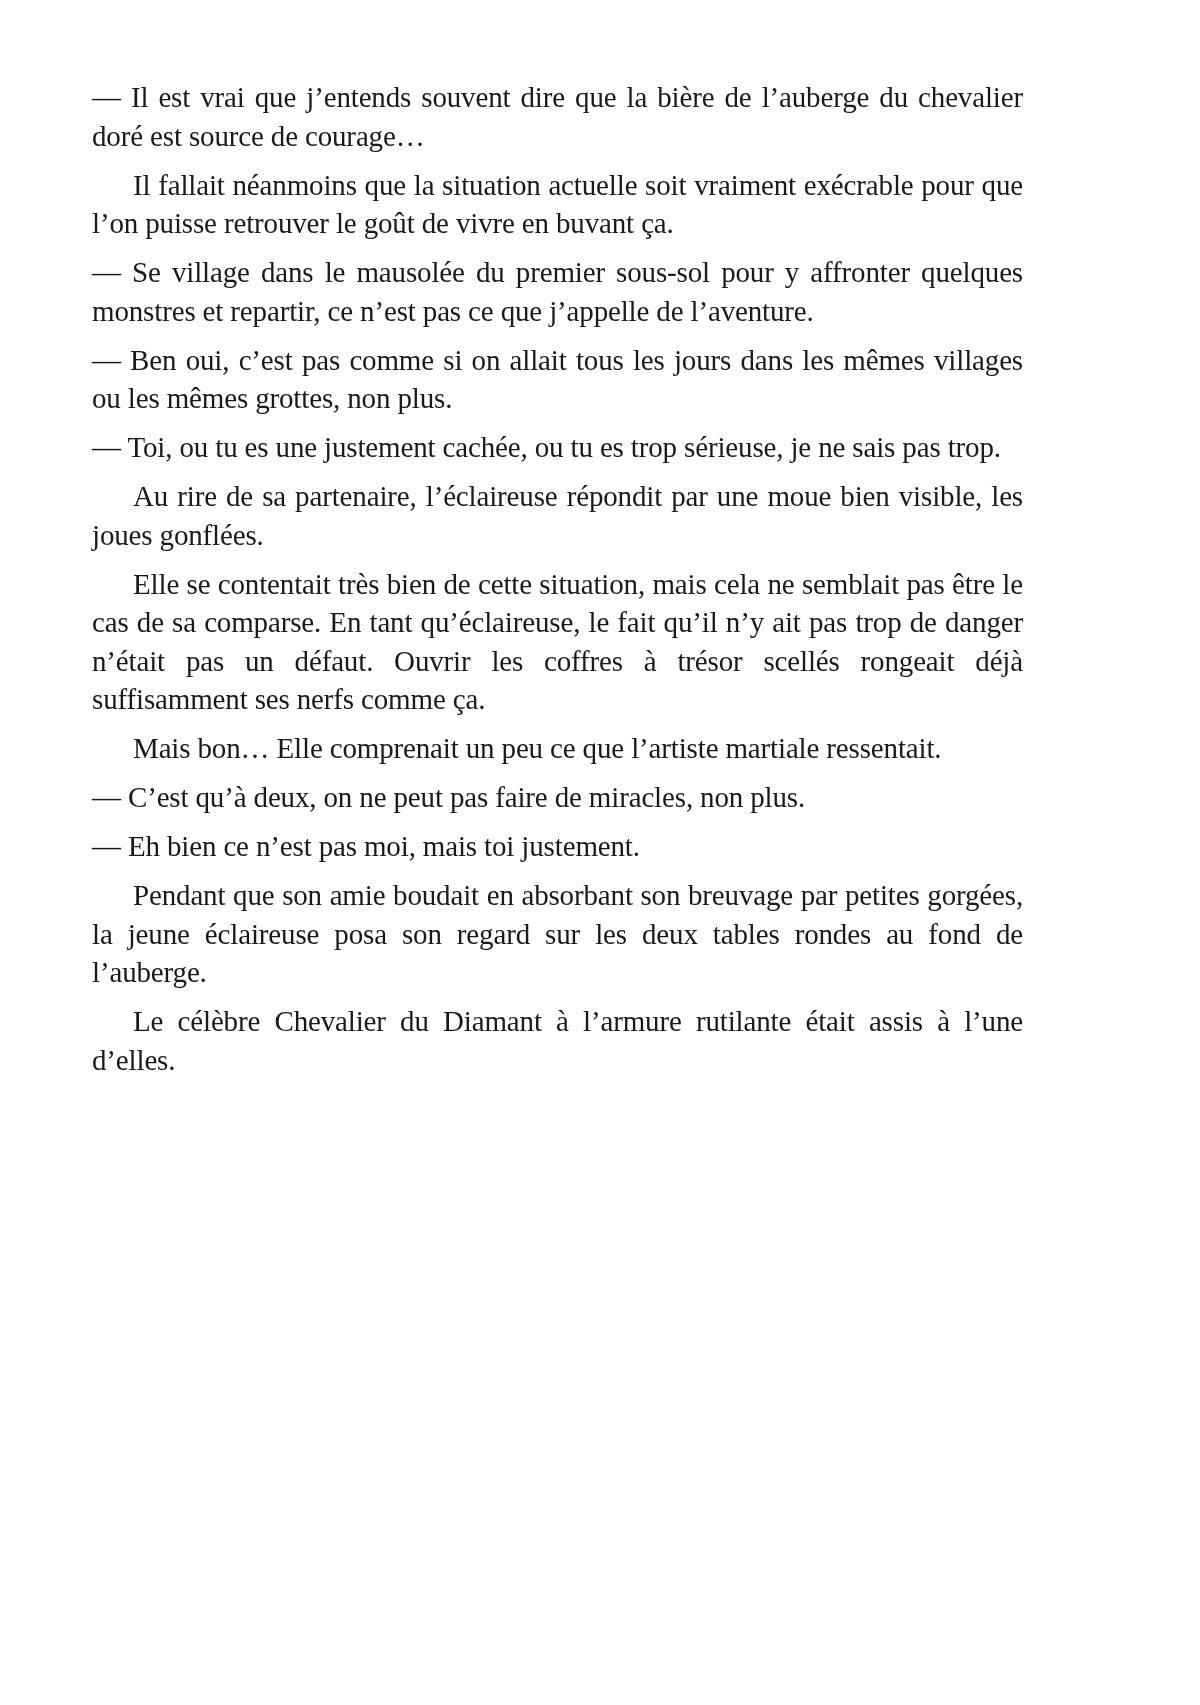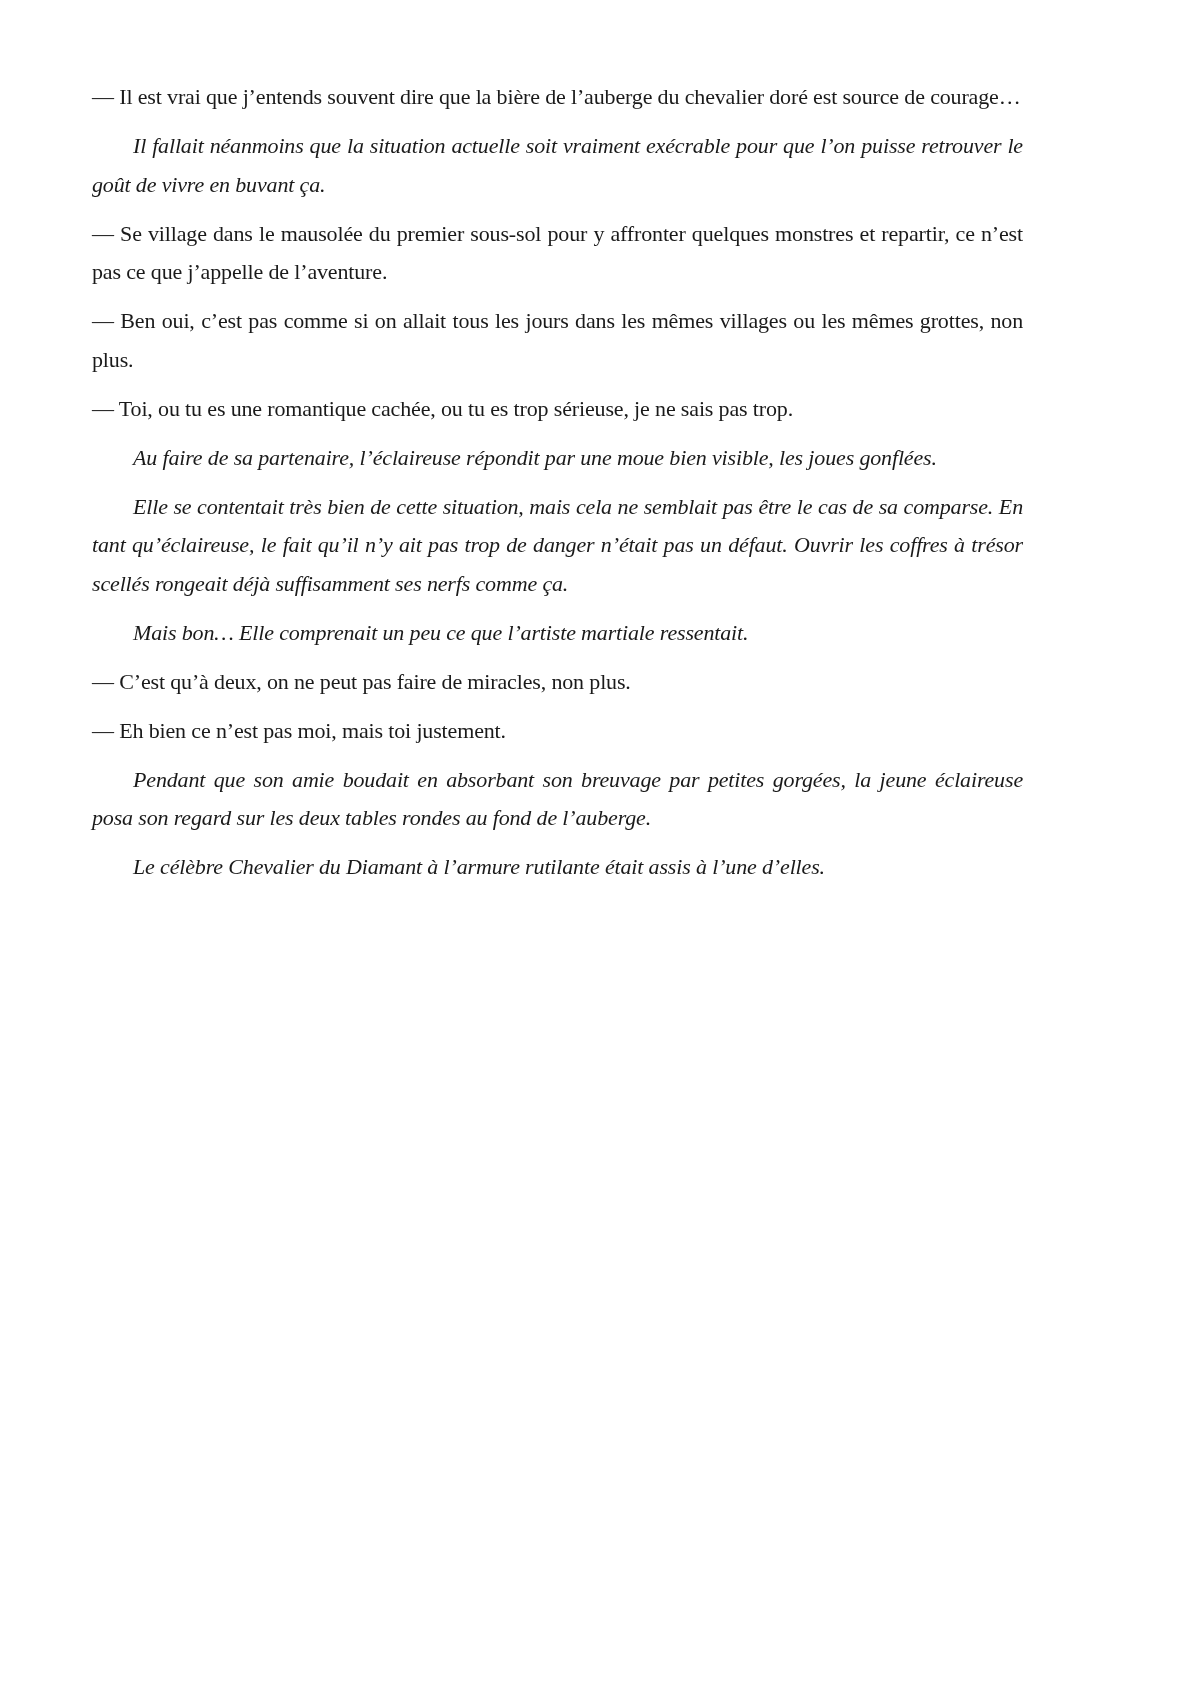--- a/index.html
+++ b/index.html
@@ -12,47 +12,46 @@
       height: 1705px;
       position: relative;
       overflow: hidden;
     }
     .page {
       position: absolute;
       left: 92px;
       top: 78px;
       width: 931px;
       font-family: "Liberation Serif", "DejaVu Serif", serif;
-      font-size: 22px;
+      font-size: 29px;
       line-height: 38.5px;
       color: #1a1a1a;
       letter-spacing: -0.15px;
     }
     .para {
       margin: 0 0 10.5px 0;
       text-align: justify;
       hyphens: manual;
     }
     .para.indent {
       text-indent: 41px;
-      font-style: italic;
     }
     .para.dialogue {
       text-indent: 0;
     }
   </style>
 </head>
 <body>
 
 <div class="page">
   <p class="para dialogue">— Il est vrai que j’entends souvent dire que la bière de l’auberge du chevalier doré est source de courage…</p>
   <p class="para indent">Il fallait néanmoins que la situation actuelle soit vraiment exécrable pour que l’on puisse retrouver le goût de vivre en buvant ça.</p>
   <p class="para dialogue">— Se village dans le mausolée du premier sous-sol pour y affronter quelques monstres et repartir, ce n’est pas ce que j’appelle de l’aven­ture.</p>
   <p class="para dialogue">— Ben oui, c’est pas comme si on allait tous les jours dans les mêmes villages ou les mêmes grottes, non plus.</p>
-  <p class="para dialogue">— Toi, ou tu es une romantique cachée, ou tu es trop sérieuse, je ne sais pas trop.</p>
-  <p class="para indent">Au faire de sa partenaire, l’éclaireuse répondit par une moue bien visible, les joues gonflées.</p>
+  <p class="para dialogue">— Toi, ou tu es une justement cachée, ou tu es trop sérieuse, je ne sais pas trop.</p>
+  <p class="para indent">Au rire de sa partenaire, l’éclaireuse répondit par une moue bien visible, les joues gonflées.</p>
   <p class="para indent">Elle se contentait très bien de cette situation, mais cela ne semblait pas être le cas de sa comparse. En tant qu’éclaireuse, le fait qu’il n’y ait pas trop de danger n’était pas un défaut. Ouvrir les coffres à trésor scellés rongeait déjà suffisamment ses nerfs comme ça.</p>
   <p class="para indent">Mais bon… Elle comprenait un peu ce que l’artiste martiale ressentait.</p>
   <p class="para dialogue">— C’est qu’à deux, on ne peut pas faire de miracles, non plus.</p>
   <p class="para dialogue">— Eh bien ce n’est pas moi, mais toi justement.</p>
   <p class="para indent">Pendant que son amie boudait en absorbant son breuvage par petites gorgées, la jeune éclaireuse posa son regard sur les deux tables rondes au fond de l’auberge.</p>
   <p class="para indent">Le célèbre Chevalier du Diamant à l’armure rutilante était assis à l’une d’elles.</p>
 </div>
 
 </body></html>

